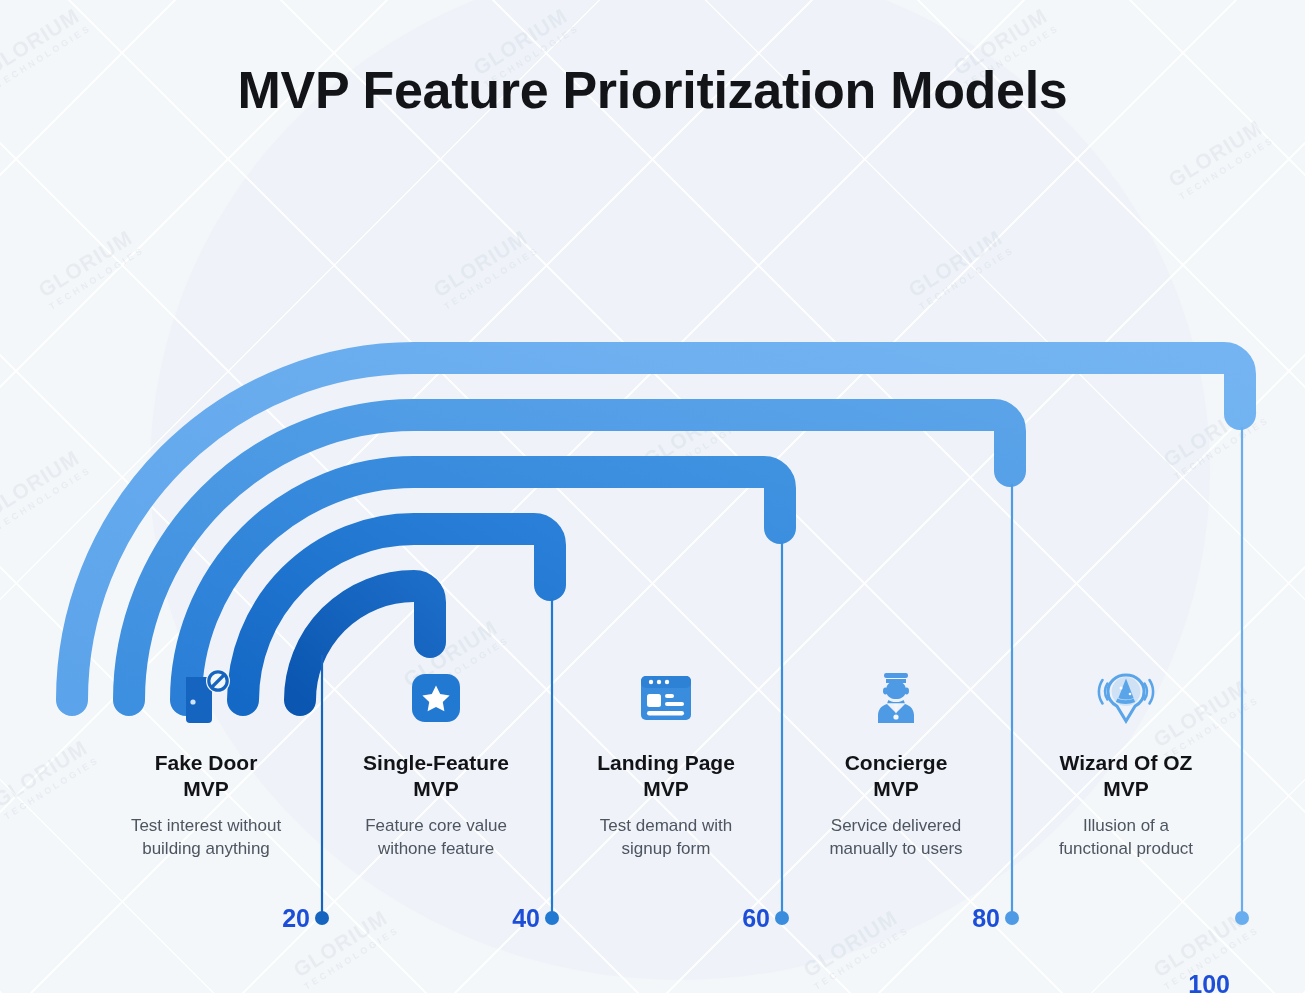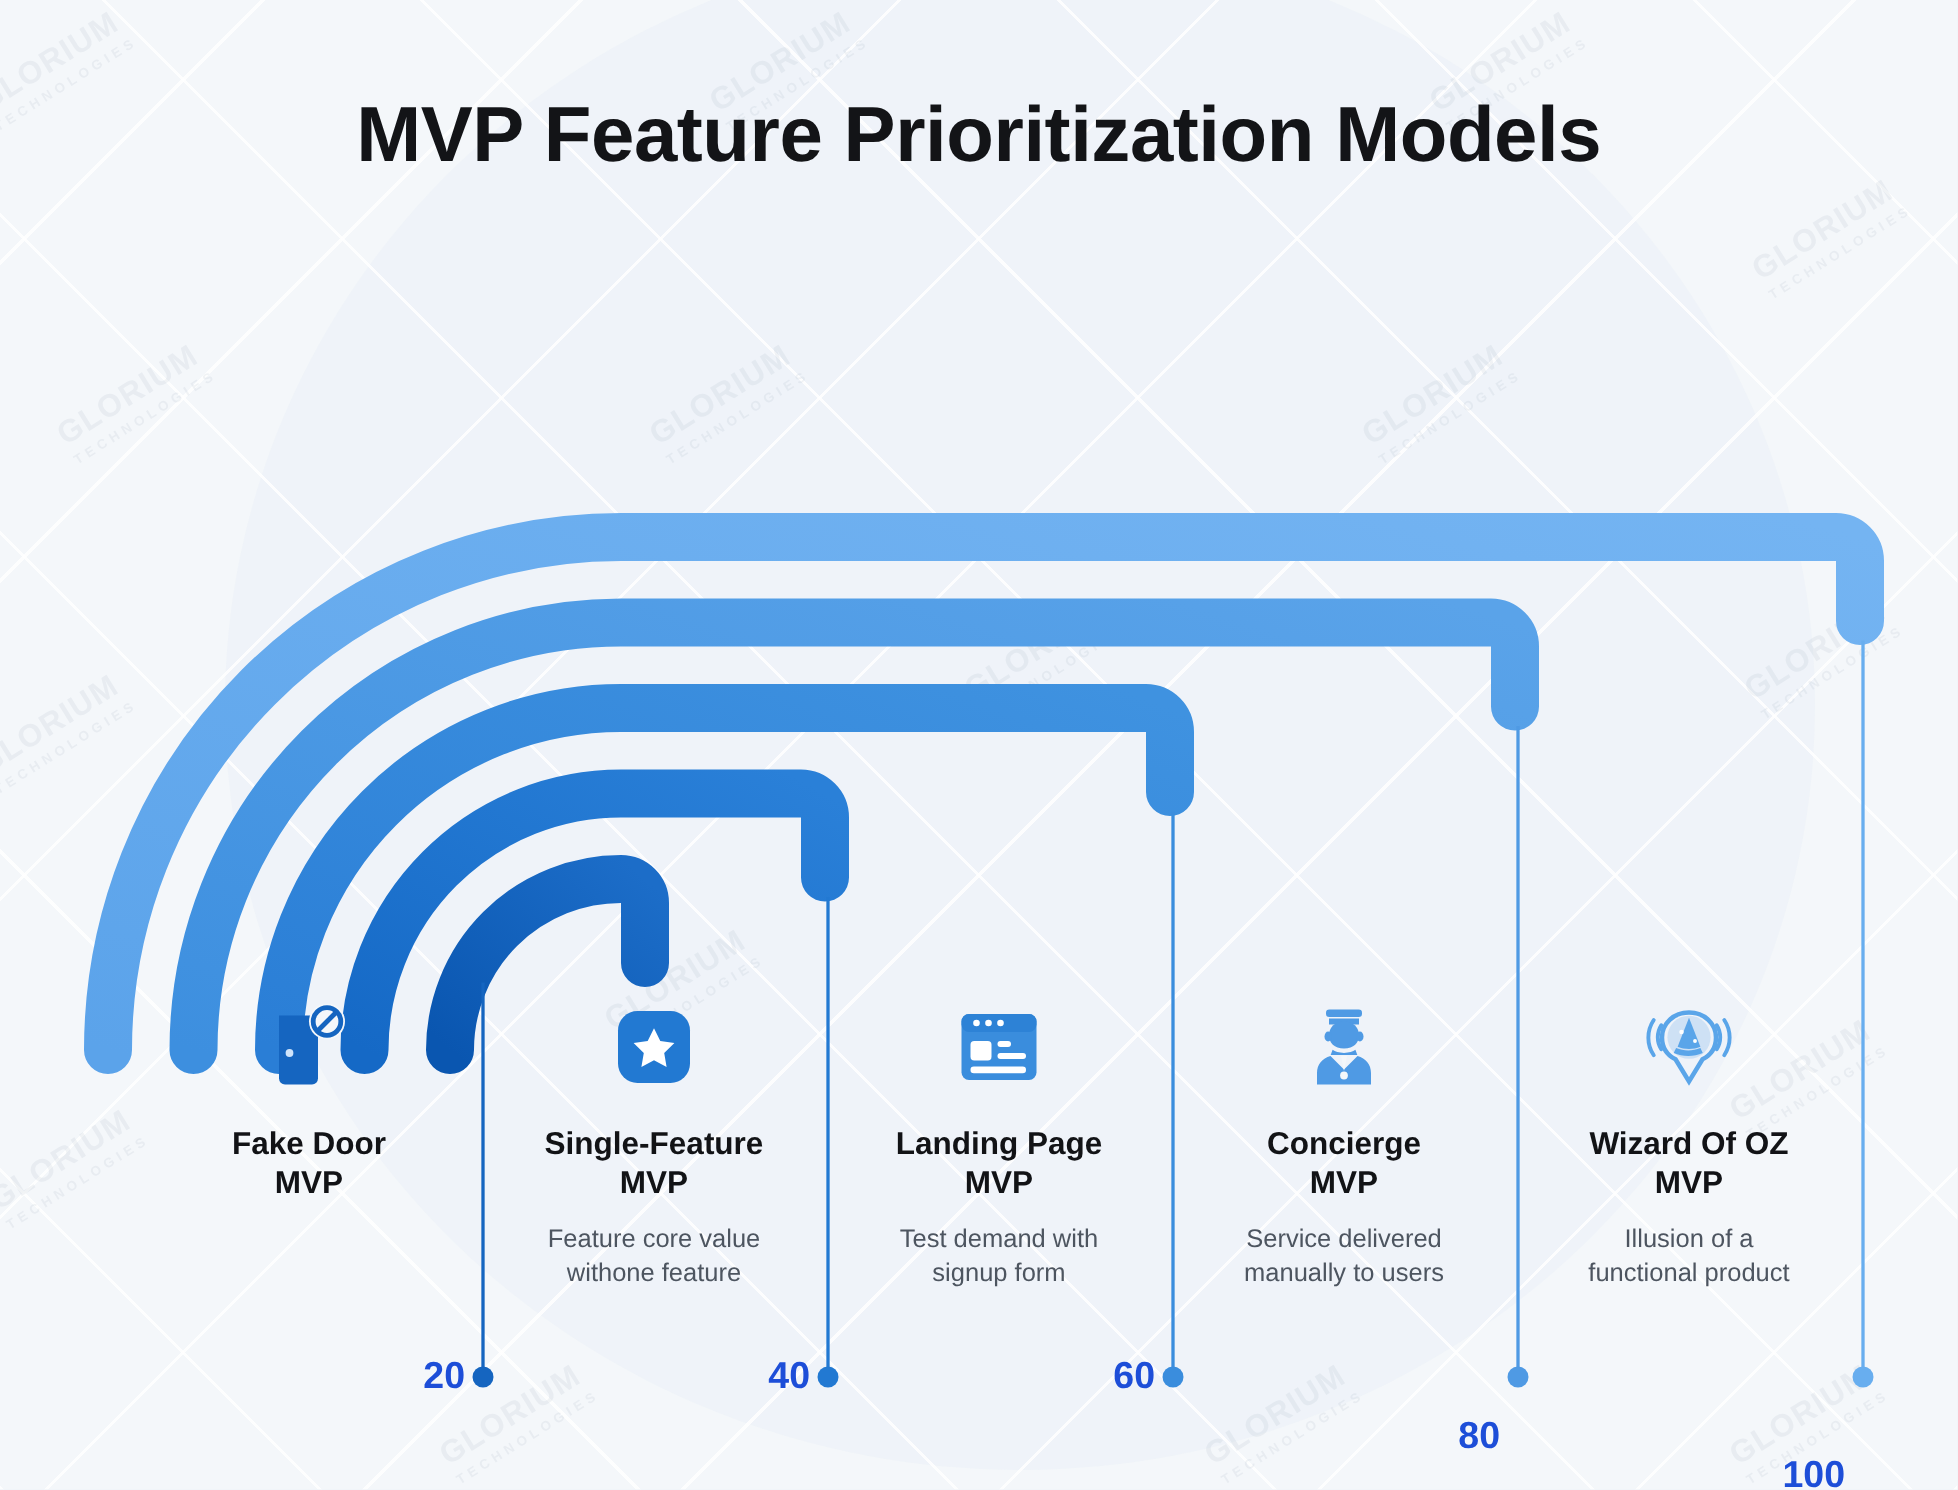--- a/index.html
+++ b/index.html
@@ -220,20 +220,23 @@
         <path d="M8 8h22a4 4 0 0 1 4 4v38a4 4 0 0 1-4 4H12a4 4 0 0 1-4-4V8z" fill="#1565c0"></path>
         <circle cx="15" cy="33" r="2.6" fill="#cfe4fb"></circle>
         <circle cx="40" cy="12" r="12" fill="#f4f7fa"></circle>
         <circle cx="40" cy="12" r="9.2" fill="none" stroke="#1565c0" stroke-width="3.2"></circle>
         <line x1="34" y1="18" x2="46" y2="6" stroke="#1565c0" stroke-width="3.2"></line>
       </svg>
     </div>
     <div class="card-title">
       <span>Fake Door</span><br><span>MVP</span>
     </div>
+    <div class="card-desc">
+      <span>Test interest without</span><br><span>building anything</span>
+    </div>
   </div>
 
   <div class="card" style="left:328px; top:660px;">
     <div class="icon-wrap">
       <svg width="52" height="52" viewBox="0 0 52 52">
         <rect x="2" y="2" width="48" height="48" rx="13" fill="#2279d2"></rect>
         <path d="M26 13.5l4.2 8.5 9.4 1.4-6.8 6.6 1.6 9.3-8.4-4.4-8.4 4.4 1.6-9.3-6.8-6.6 9.4-1.4z" fill="#ffffff"></path>
       </svg>
     </div>
     <div class="card-title">
@@ -307,16 +310,16 @@
       <span>Wizard Of OZ</span><br><span>MVP</span>
     </div>
     <div class="card-desc">
       <span>Illusion of a</span><br><span>functional product</span>
     </div>
   </div>
 
   <div class="axis-num" style="left:310px;  top:918px;">20</div>
   <div class="axis-num" style="left:540px;  top:918px;">40</div>
   <div class="axis-num" style="left:770px;  top:918px;">60</div>
-  <div class="axis-num" style="left:1000px; top:918px;margin-top:40px;">80</div>
+  <div class="axis-num" style="left:1000px; top:918px;">80</div>
   <div class="axis-num" style="left:1230px; top:956px;margin-top:28px;">100</div>
 
 </div>
 
 </body></html>

